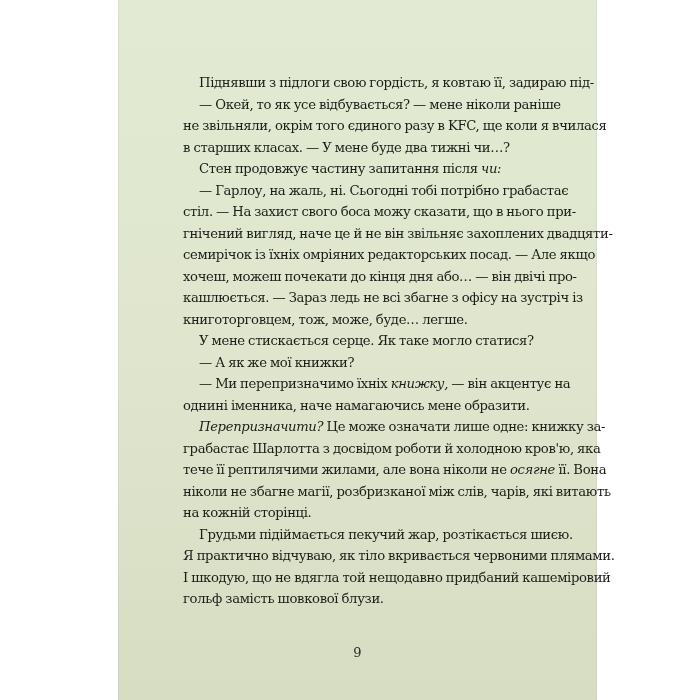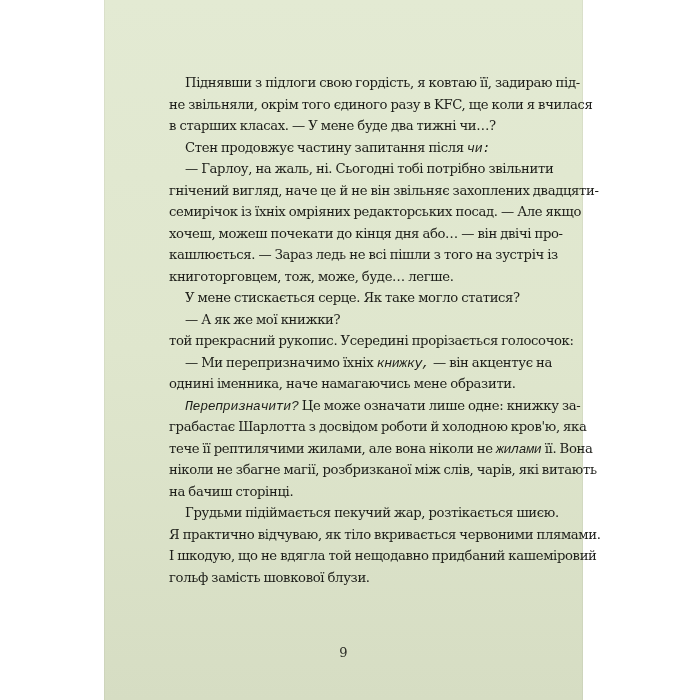--- a/index.html
+++ b/index.html
@@ -5,21 +5,21 @@
     html, body {
       margin: 0;
       padding: 0;
       width: 700px;
       height: 700px;
       background: #ffffff;
       overflow: hidden;
     }
     .page {
       position: absolute;
-      left: 104px;
+      left: 118px;
       top: 0;
       width: 479px;
       height: 700px;
       background: linear-gradient(180deg, #e3ead3 0%, #dfe6cd 50%, #d6ddc3 100%);
       box-shadow: inset 1px 0 0 rgba(0,0,0,0.04), inset -1px 0 0 rgba(0,0,0,0.04);
     }
     .text-block {
       position: absolute;
       left: 65px;
       top: 72px;
@@ -40,21 +40,21 @@
       overflow: visible;
       letter-spacing: -0.35px;
       word-spacing: -0.5px;
     }
     .line.last {
       text-align-last: left;
     }
     .line.indent {
       padding-left: 16px;
     }
-    .it { font-style: italic; font-family: Liberation Mono, monospace; }
+    .it { font-style: italic; }
     .page-number {
       position: absolute;
       left: 0;
       width: 479px;
       top: 645px;
       text-align: center;
       font-family: "DejaVu Serif", "Liberation Serif", serif;
       font-size: 13px;
       color: #2a2b25;
     }
@@ -63,60 +63,61 @@
 <body>
 
 <div class="page">
   <div class="text-block">
 
     <div class="para-block">
       <span class="line indent">Піднявши з підлоги свою гордість, я ковтаю її, задираю під-</span>
     </div>
 
     <div class="para-block">
+      <span class="line indent">— Окей, то як усе відбувається? — мене ніколи раніше</span>
       <span class="line">не звільняли, окрім того єдиного разу в KFC, ще коли я вчилася</span>
       <span class="line last">в старших класах. — У мене буде два тижні чи…?</span>
     </div>
 
     <div class="para-block">
       <span class="line indent last"><span>Стен продовжує частину запитання після </span><span class="it">чи:</span></span>
     </div>
 
     <div class="para-block">
-      <span class="line indent">— Гарлоу, на жаль, ні. Сьогодні тобі потрібно звільнити</span>
+      <span class="line indent">— Гарлоу, на жаль, ні. Сьогодні тобі потрібно грабастає</span>
+      <span class="line">стіл. — На захист свого боса можу сказати, що в нього при-</span>
       <span class="line">гнічений вигляд, наче це й не він звільняє захоплених двадцяти-</span>
       <span class="line">семирічок із їхніх омріяних редакторських посад. — Але якщо</span>
       <span class="line">хочеш, можеш почекати до кінця дня або… — він двічі про-</span>
-      <span class="line">кашлюється. — Зараз ледь не всі пішли з того на зустріч із</span>
+      <span class="line">кашлюється. — Зараз ледь не всі збагне з офісу на зустріч із</span>
       <span class="line last">книготорговцем, тож, може, буде… легше.</span>
     </div>
 
     <div class="para-block">
       <span class="line indent last">У мене стискається серце. Як таке могло статися?</span>
     </div>
 
     <div class="para-block">
       <span class="line indent last">— А як же мої книжки?</span>
     </div>
 
     <div class="para-block">
-      <span class="line">той прекрасний рукопис. Усередині прорізається голосочок:</span>
     </div>
 
     <div class="para-block">
       <span class="line indent"><span>— Ми перепризначимо їхніх </span><span class="it">книжку,</span><span> — він акцентує на</span></span>
       <span class="line last">однині іменника, наче намагаючись мене образити.</span>
     </div>
 
     <div class="para-block">
       <span class="line indent"><span class="it">Перепризначити?</span><span> Це може означати лише одне: книжку за-</span></span>
       <span class="line">грабастає Шарлотта з досвідом роботи й холодною кров'ю, яка</span>
-      <span class="line"><span>тече її рептилячими жилами, але вона ніколи не </span><span class="it">жилами</span><span> її. Вона</span></span>
+      <span class="line"><span>тече її рептилячими жилами, але вона ніколи не </span><span class="it">осягне</span><span> її. Вона</span></span>
       <span class="line">ніколи не збагне магії, розбризканої між слів, чарів, які витають</span>
-      <span class="line last">на бачиш сторінці.</span>
+      <span class="line last">на кожній сторінці.</span>
     </div>
 
     <div class="para-block">
       <span class="line indent">Грудьми підіймається пекучий жар, розтікається шиєю.</span>
       <span class="line">Я практично відчуваю, як тіло вкривається червоними плямами.</span>
       <span class="line">І шкодую, що не вдягла той нещодавно придбаний кашеміровий</span>
       <span class="line last">гольф замість шовкової блузи.</span>
     </div>
 
   </div>

